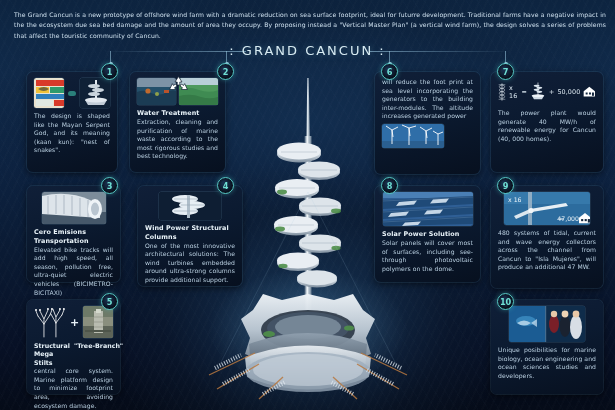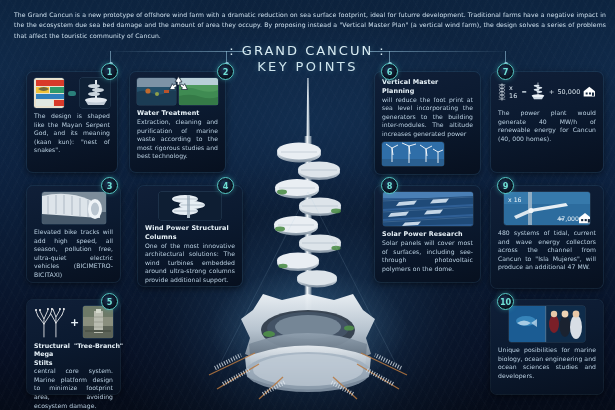--- a/index.html
+++ b/index.html
@@ -197,21 +197,20 @@
   <div class="drop" style="left:226px;"></div>
   <div class="drop" style="left:389px;"></div>
   <div class="drop" style="left:505px;"></div>
 
   <div class="title-block">
     <div class="title-main">
       <span>:</span>
       <span>GRAND CANCUN</span>
       <span>:</span>
     </div>
-    <div class="title-sub">KEY POINTS</div>
   </div>
 
   <div class="tower-wrap">
     <svg width="210" height="330" viewBox="0 0 210 330" xmlns="http://www.w3.org/2000/svg">
       <defs>
         <linearGradient id="mast" x1="0" y1="0" x2="1" y2="0">
           <stop offset="0%" stop-color="#4a6078"></stop>
           <stop offset="40%" stop-color="#e3ecf2"></stop>
           <stop offset="100%" stop-color="#6a7e92"></stop>
         </linearGradient>
@@ -384,21 +383,20 @@
         <path d="M0.6 13.5 L6.6 13.5 L5.6 11.6 L8 10.2 L6.8 8 L4.3 9.4 L3.3 7.6 Z" fill="#ffffff" stroke="#0c1b2c" stroke-width="0.7"></path>
         <path d="M18.4 13.5 L12.4 13.5 L13.4 11.6 L11 10.2 L12.2 8 L14.7 9.4 L15.7 7.6 Z" fill="#ffffff" stroke="#0c1b2c" stroke-width="0.7"></path>
       </svg>
     </div>
     <div class="card-title">Water Treatment</div>
     <div class="card-body">Extraction, cleaning and purification of marine waste according to the most rigorous studies and best technology.</div>
   </div>
 
   <div class="badge" style="left:381px; top:63px;">6</div>
   <div class="card" style="left:375px; top:72px; width:105px; height:102px;">
-    <div class="card-title">Vertical Master Planning</div>
     <div class="card-body" style="margin-bottom:3px;">will reduce the foot print at sea level incorporating the generators to the building inter-modules. The altitude increases generated power</div>
     <div class="thumb" style="width:62px;height:24px;">
       <svg width="62" height="24" viewBox="0 0 62 24">
         <rect width="62" height="24" fill="#2f6ea8"></rect>
         <rect y="17" width="62" height="7" fill="#2a5f90"></rect>
         <g stroke="#ffffff" stroke-width="0.9" fill="none">
           <line x1="10" y1="20" x2="10" y2="6"></line>
           <line x1="10" y1="6" x2="4" y2="2"></line>
             <line x1="10" y1="6" x2="16" y2="3"></line>
             <line x1="10" y1="6" x2="11" y2="13"></line>
@@ -469,20 +467,21 @@
           <line x1="14" y1="3" x2="14" y2="22"></line>
           <line x1="22" y1="3" x2="22" y2="22"></line>
           <line x1="30" y1="4" x2="30" y2="23"></line>
           <line x1="38" y1="6" x2="38" y2="24"></line>
           <line x1="46" y1="8" x2="46" y2="25"></line>
         </g>
         <ellipse cx="53" cy="17" rx="7" ry="10" fill="#eef3f7"></ellipse>
         <ellipse cx="53" cy="17" rx="4" ry="6.5" fill="#b9c5d0"></ellipse>
       </svg>
     </div>
+    <div class="card-title">Cero Emisions Transportation</div>
     <div class="card-body">Elevated bike tracks will add high speed, all season, pollution free, ultra-quiet electric vehicles (BICIMETRO-BICITAXI)</div>
   </div>
 
   <div class="badge" style="left:217px; top:177px;">4</div>
   <div class="card" style="left:138px; top:186px; width:104px; height:100px;">
     <div class="thumb" style="width:62px;height:28px;margin:0 auto 4px auto;background:#0c1a2c;">
       <svg width="62" height="28" viewBox="0 0 62 28">
         <rect width="62" height="28" fill="#0e1e33"></rect>
         <g fill="#e7eef4">
           <ellipse cx="26" cy="7" rx="13" ry="4"></ellipse>
@@ -519,21 +518,21 @@
           <path d="M44 18.5 L60 17.5 L57 21.5 L41 22.5 Z"></path>
           <path d="M22 30.5 L38 29.5 L35 33 L19 34 Z"></path>
         </g>
         <g stroke="#8fb4d6" stroke-width="0.4" opacity="0.6">
           <line x1="0" y1="9" x2="90" y2="5"></line>
           <line x1="0" y1="20" x2="90" y2="15"></line>
           <line x1="0" y1="30" x2="90" y2="25"></line>
         </g>
       </svg>
     </div>
-    <div class="card-title">Solar Power Research</div>
+    <div class="card-title">Solar Power Solution</div>
     <div class="card-body">Solar panels will cover most of surfaces, including see-through photovoltaic polymers on the dome.</div>
   </div>
 
   <div class="badge" style="left:497px; top:177px;">9</div>
   <div class="card" style="left:491px; top:186px; width:112px; height:102px;">
     <div class="thumb" style="width:86px;height:33px;margin:0 auto 4px auto;position:relative;">
       <svg width="86" height="33" viewBox="0 0 86 33">
         <rect width="86" height="33" fill="#2c6c9e"></rect>
         <rect x="0" y="0" width="86" height="12" fill="#3d82b4" opacity="0.6"></rect>
         <rect x="24" y="0" width="4" height="33" fill="#9fb6c8" opacity="0.85"></rect>

